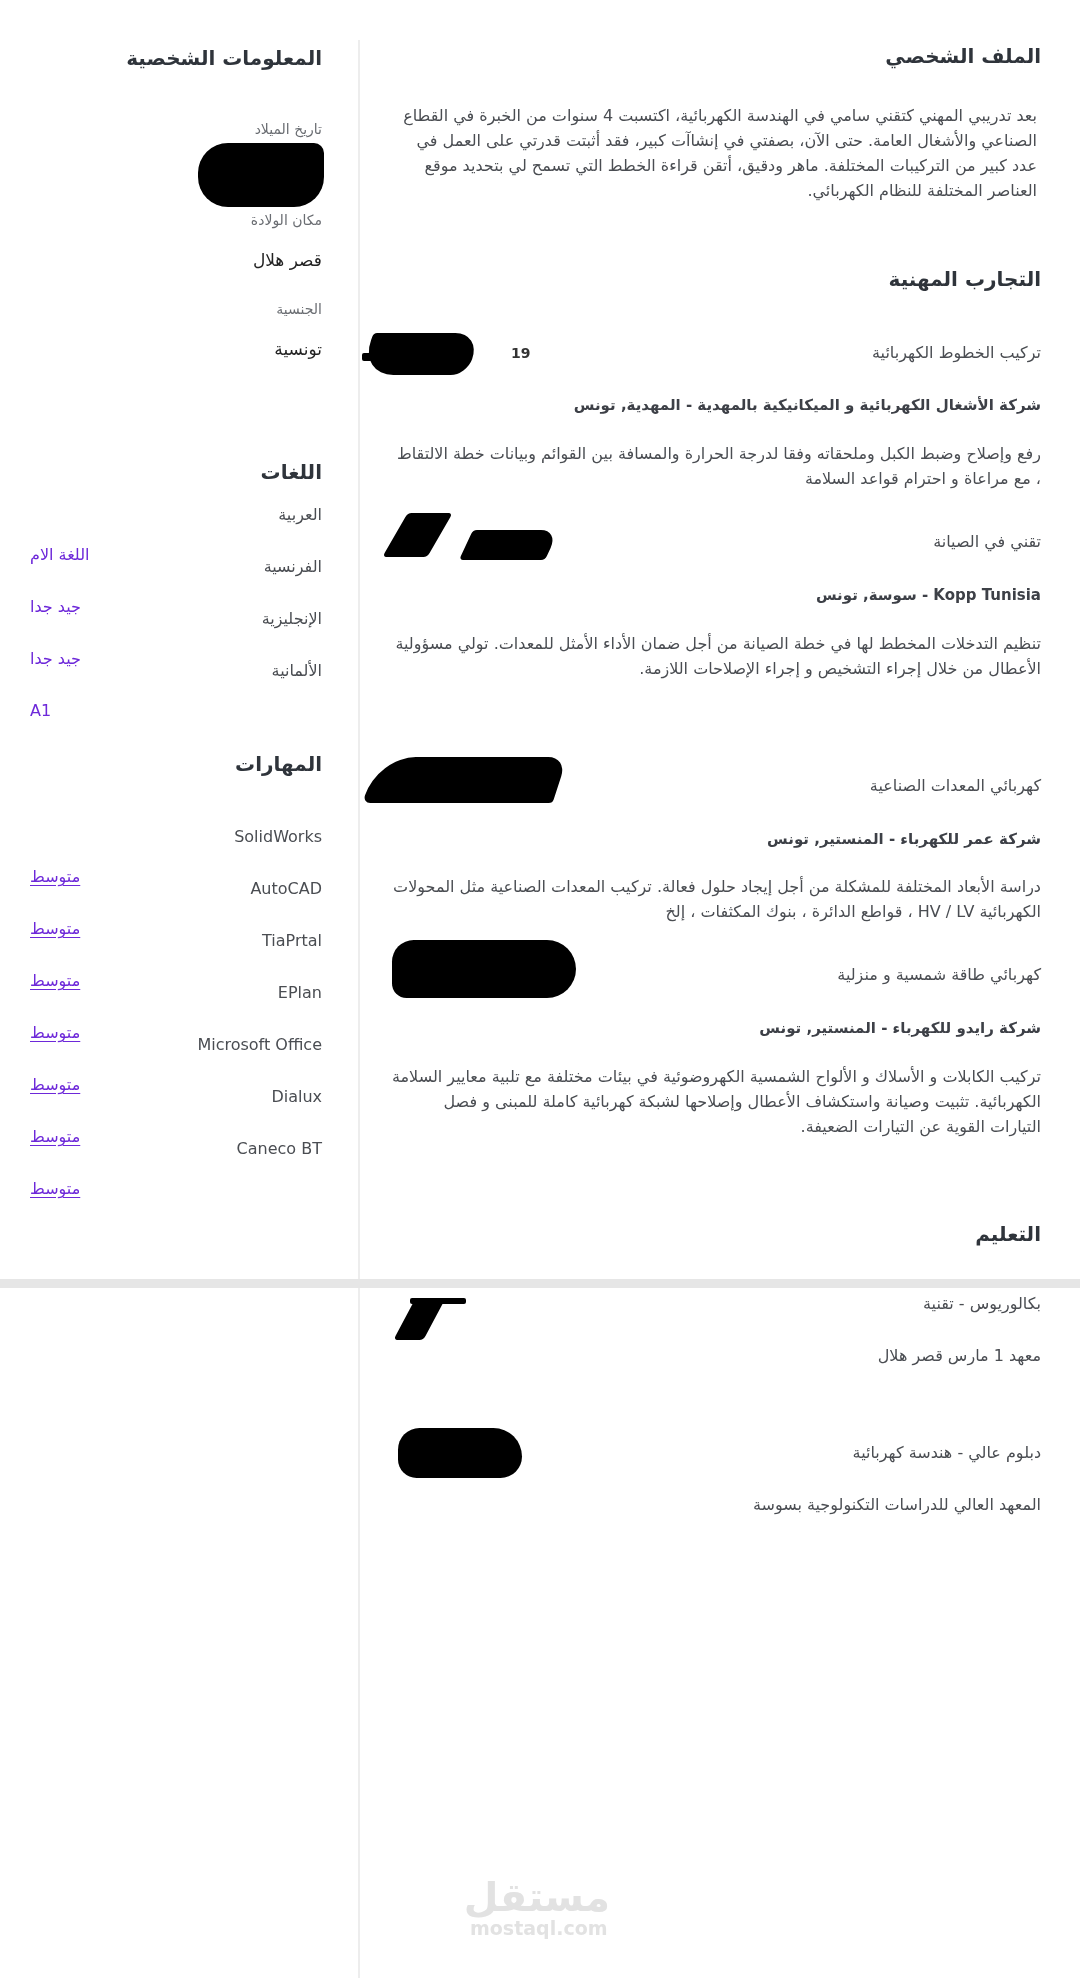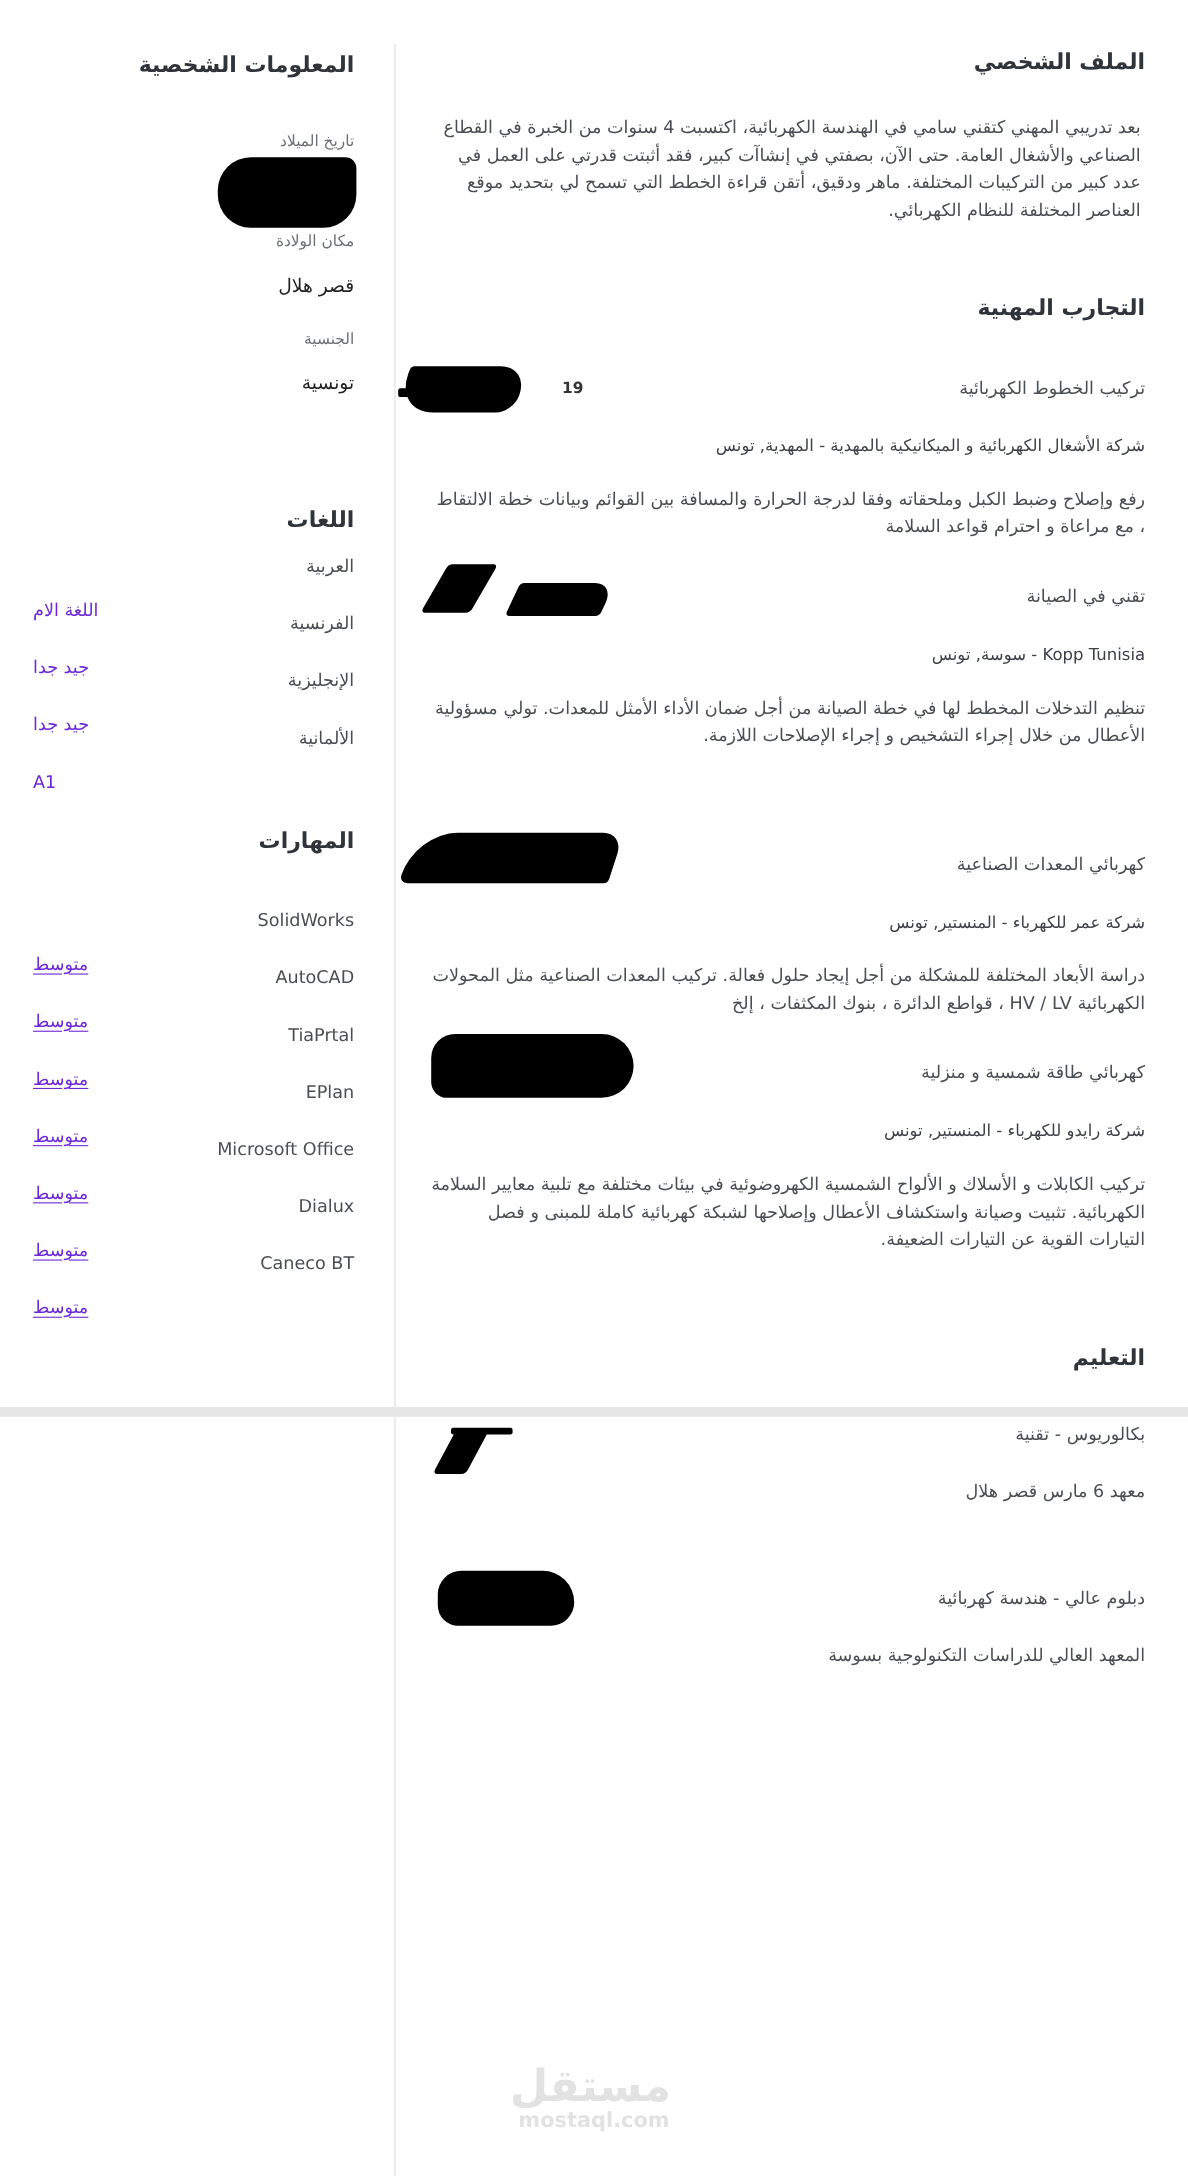--- a/index.html
+++ b/index.html
@@ -14,35 +14,35 @@
     .band {
       position: absolute; left: 0; top: 1279px; width: 1080px; height: 9px;
       background: #e6e6e6;
     }
 
     
     .main { position: absolute; right: 39px; width: 650px; direction: rtl; }
     .h-section { font-size: 20px; font-weight: bold; color: #2f343b; margin: 0; }
     .para { font-size: 16px; line-height: 25px; color: #4a4d52; }
     .job-title { font-size: 16px; color: #4a4d52; }
-    .company { font-size: 15px; font-weight: normal; color: #3d4047; }
+    .company { font-size: 15px; font-weight: bold; color: #3d4047; }
 
     
     .side { position: absolute; right: 758px; width: 300px; direction: rtl; text-align: right; }
     .label-sm { font-size: 14px; color: #6a6d72; }
     .value { font-size: 17px; color: #222; }
     .row { position: absolute; width: 292px; right: 0; height: 24px; }
     .row .k { position: absolute; right: 0; top: 0; font-size: 16px; color: #4a4d52; white-space: nowrap; }
     .row .v { position: absolute; left: 0; top: 0; font-size: 16px; color: #6d28d9; white-space: nowrap; text-decoration: none; margin-top: 40px; }
     .row .v.ul { text-decoration: underline; text-underline-offset: 3px; }
     .redact { position: absolute; background: #000; border-radius: 14px 40% 20px 30%; }
     .date-frag { position: absolute; font-size: 14px; font-weight: bold; color: #333; }
 
     .watermark {
-      position: absolute; left: 470px; top: 1876px; width: 140px; text-align: center;
+      position: absolute; left: 470px; top: 1876px; width: 140px; 
       color: #e2e2e2;
     }
     .watermark .ar { font-size: 40px; font-weight: bold; line-height: 42px; direction: rtl; }
     .watermark .en { font-size: 19px; line-height: 20px; font-weight: bold; }
   </style>
 </head>
 <body>
 
 <div class="divider-v"></div>
 <div class="band"></div>
@@ -75,21 +75,21 @@
 <div class="main job-title" style="top:965px;">كهربائي طاقة شمسية و منزلية</div>
 <div class="redact" style="left:392px; top:940px; width:184px; height:58px; border-radius:30px 40px 40px 20px;"></div>
 <div class="main company" style="top:1019px;">شركة رايدو للكهرباء  -  المنستير, تونس</div>
 <p class="main para" style="top:1064px; margin:0;">تركيب الكابلات و الأسلاك و الألواح الشمسية الكهروضوئية في بيئات مختلفة مع تلبية معايير السلامة الكهربائية. تثبيت وصيانة واستكشاف الأعطال وإصلاحها لشبكة كهربائية كاملة للمبنى و فصل التيارات القوية عن التيارات الضعيفة.</p>
 
 <h2 class="main h-section" style="top:1222px;">التعليم</h2>
 
 <div class="main job-title" style="top:1294px;">بكالوريوس - تقنية</div>
 <div class="redact" style="left:404px; top:1300px; width:30px; height:40px; border-radius:4px; transform:skewX(-28deg);"></div>
 <div class="redact" style="left:410px; top:1298px; width:56px; height:6px; border-radius:2px;"></div>
-<div class="main job-title" style="top:1346px;">معهد 6 مارس قصر هلال</div>
+<div class="main job-title" style="top:1346px;">معهد 1 مارس قصر هلال</div>
 
 <div class="main job-title" style="top:1443px;">دبلوم عالي - هندسة كهربائية</div>
 <div class="redact" style="left:398px; top:1428px; width:124px; height:50px; border-radius:30px 40px 30px 26px;"></div>
 <div class="main job-title" style="top:1495px;">المعهد العالي للدراسات التكنولوجية بسوسة</div>
 
 <h2 class="side h-section" style="top:46px;">المعلومات الشخصية</h2>
 <div class="side label-sm" style="top:121px;">تاريخ الميلاد</div>
 <div class="redact" style="left:198px; top:143px; width:126px; height:64px; border-radius:30px 10px 30px 30px;"></div>
 <div class="side label-sm" style="top:212px;">مكان الولادة</div>
 <div class="side value" style="top:250px;">قصر هلال</div>

